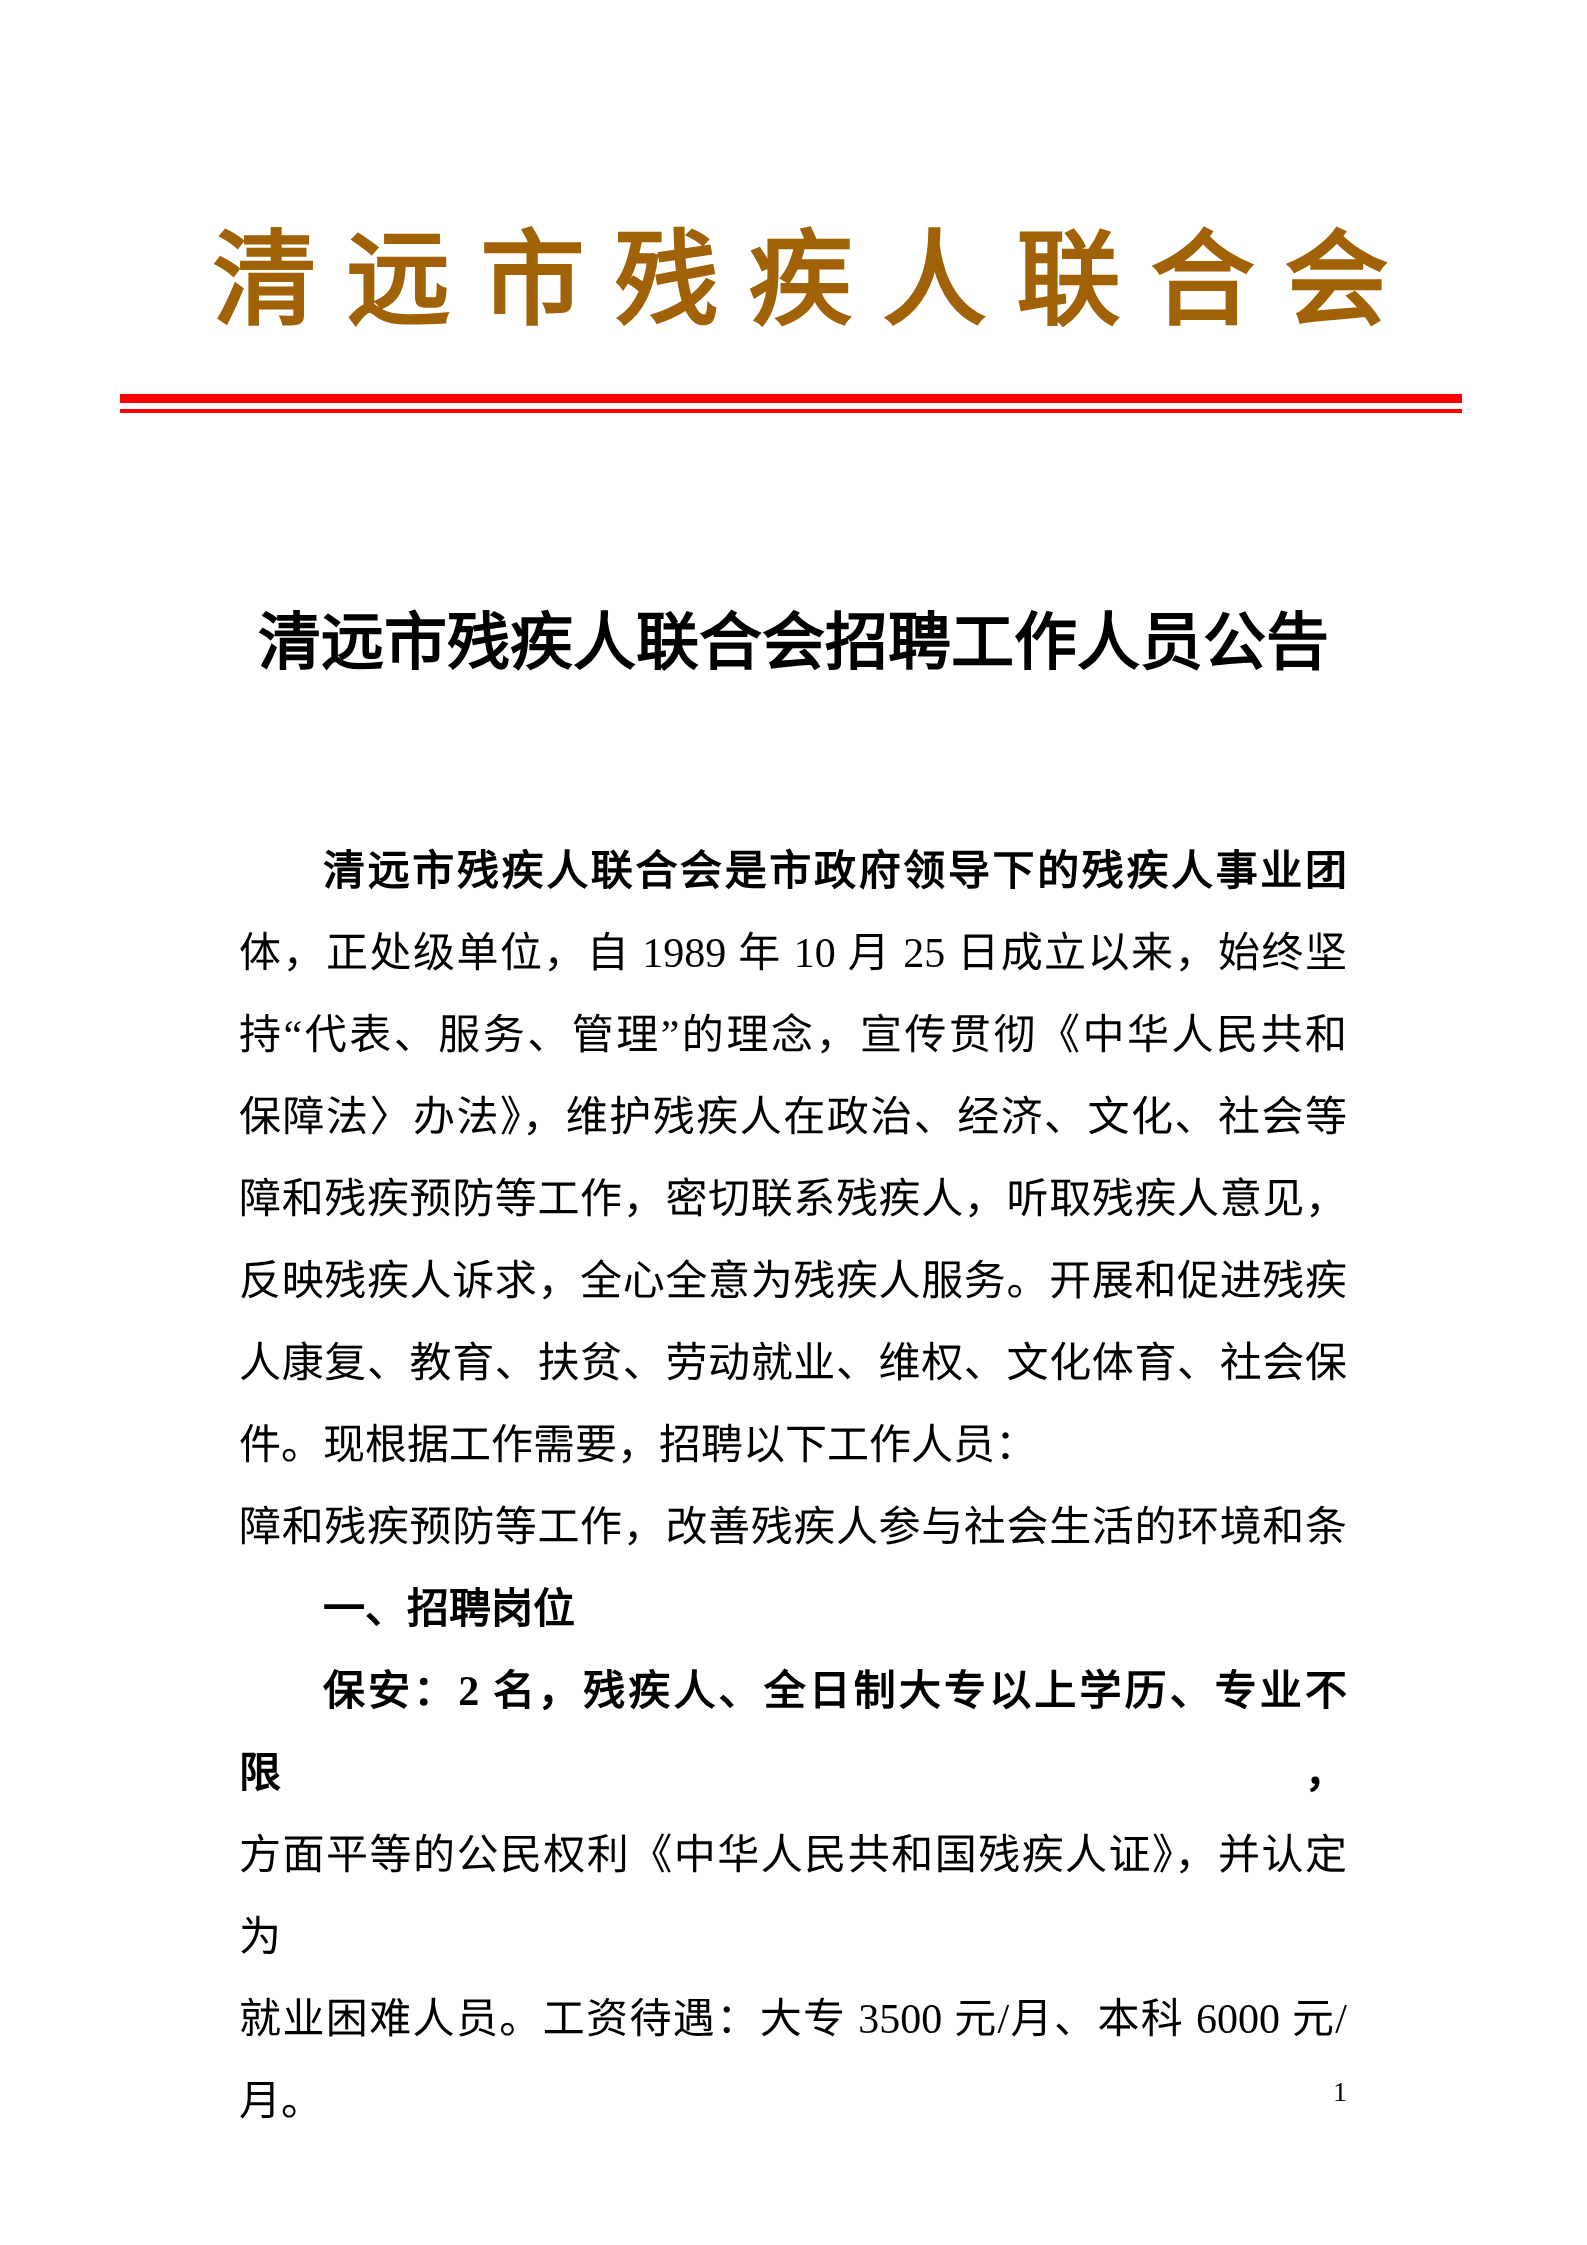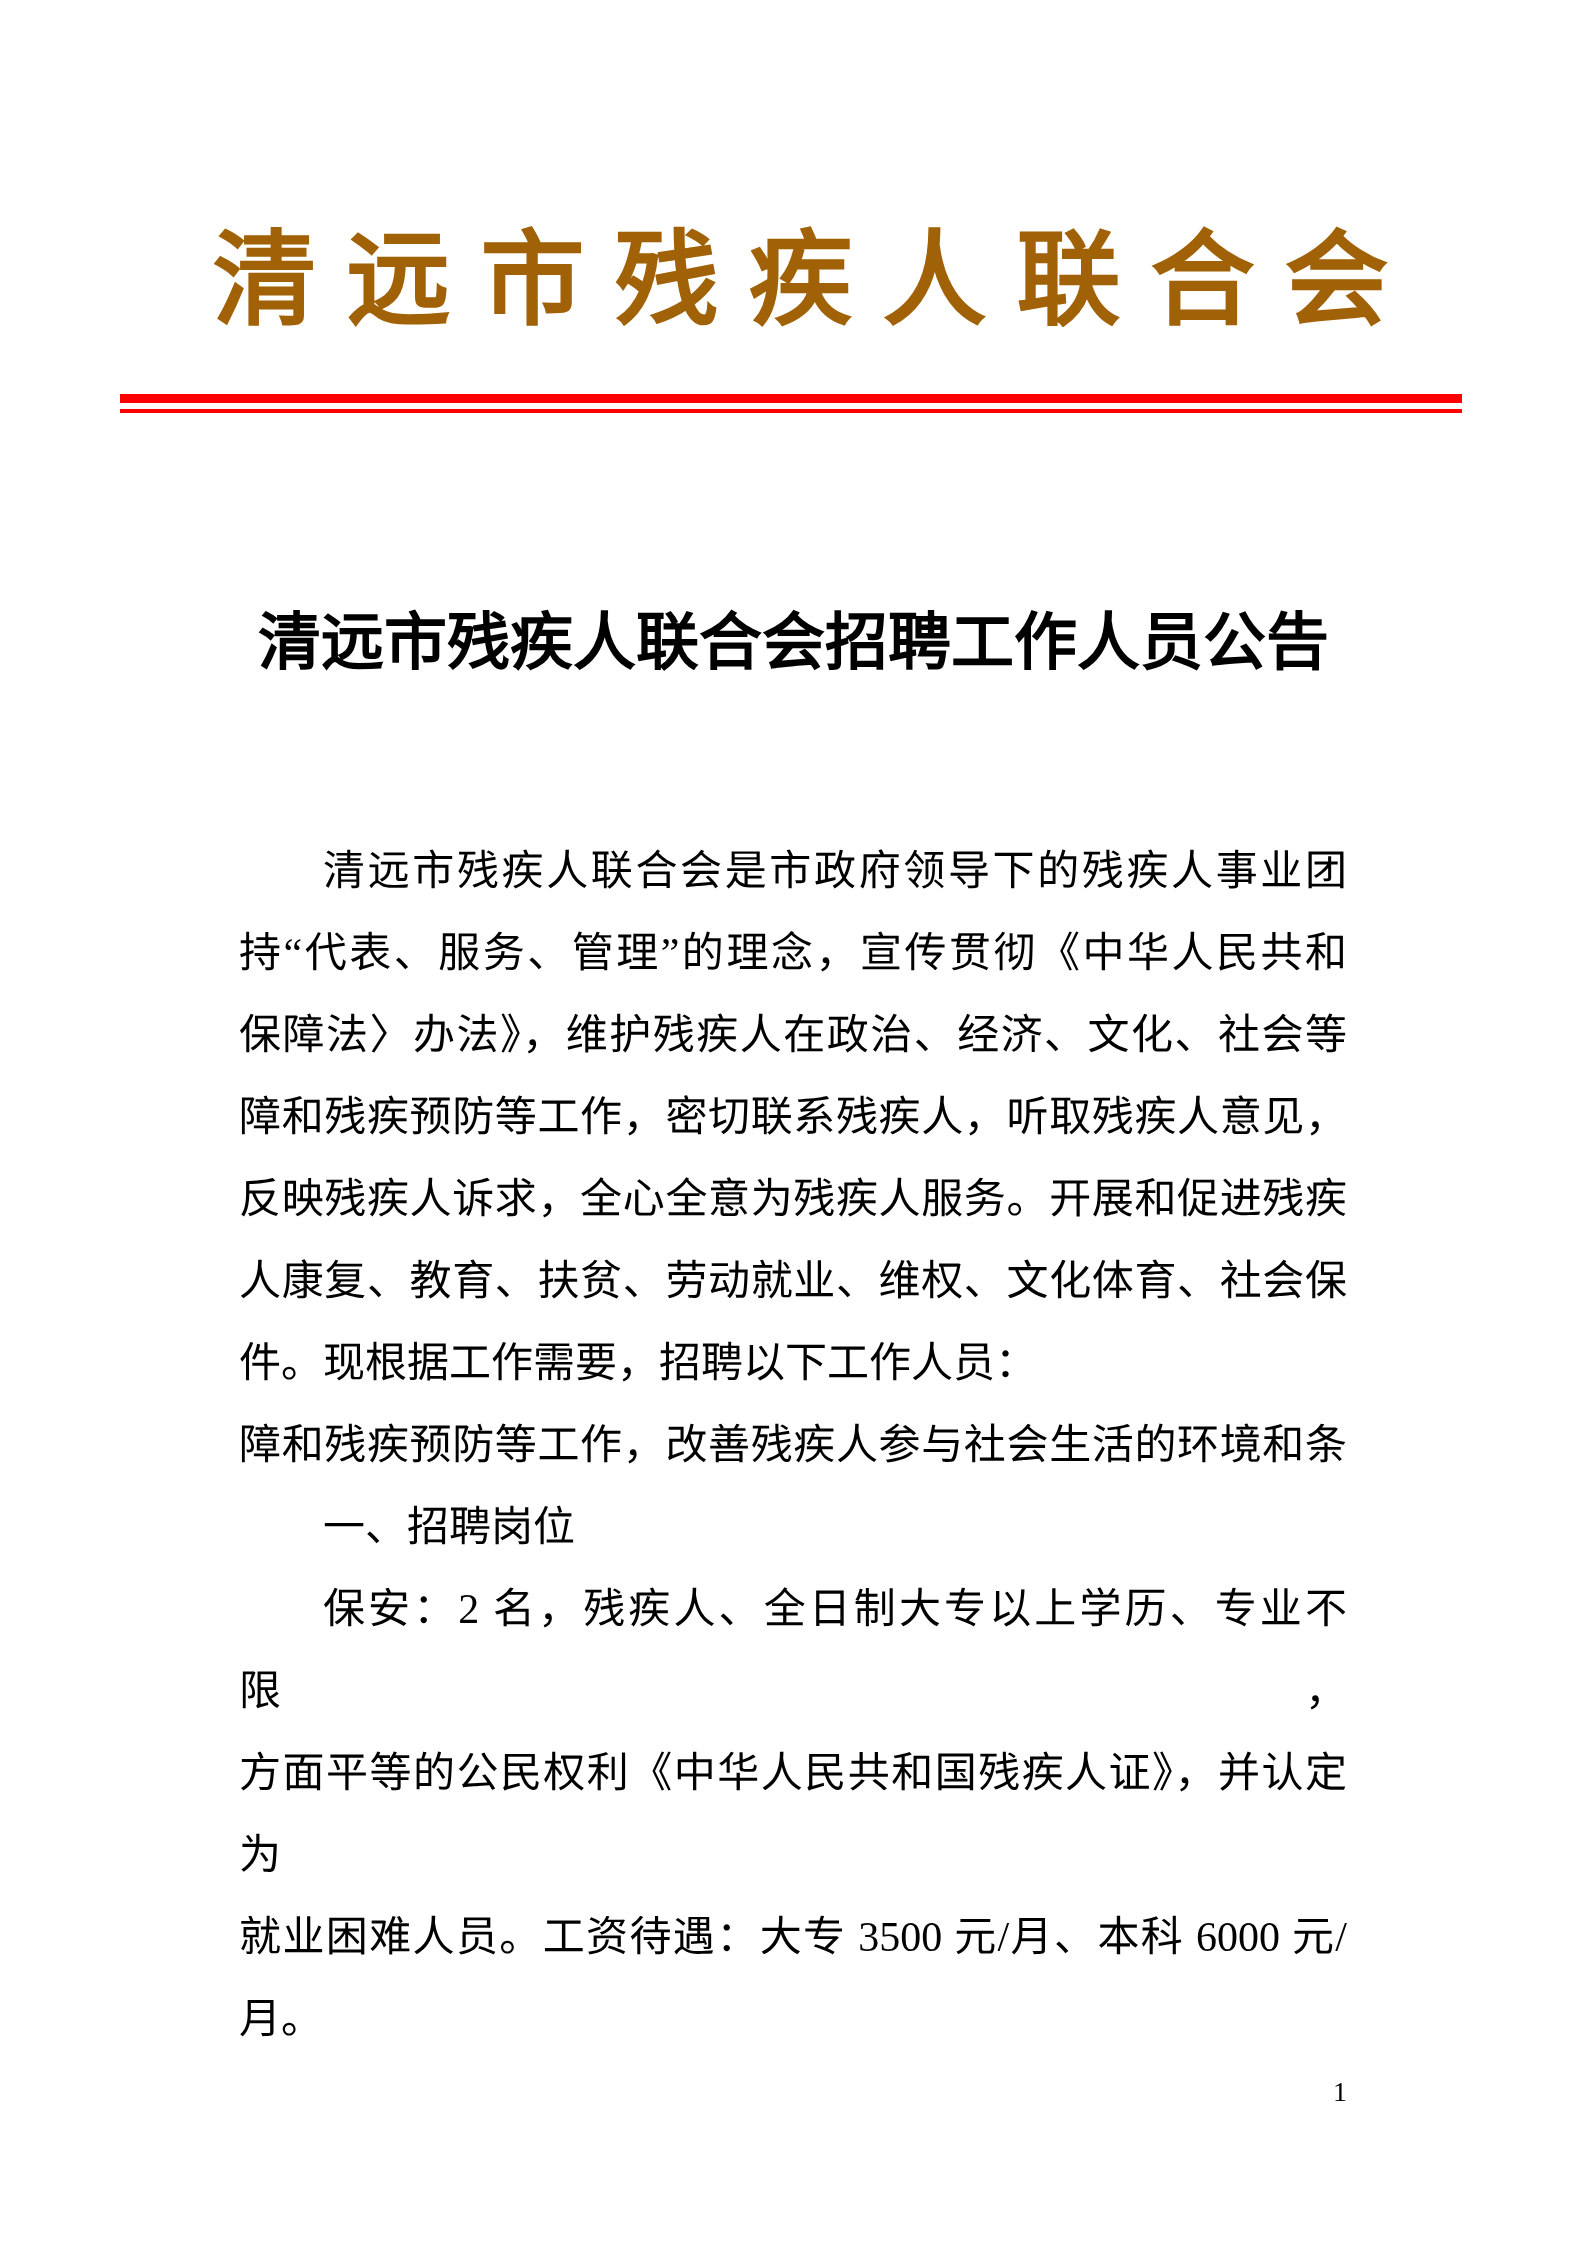--- a/index.html
+++ b/index.html
@@ -78,20 +78,21 @@
     text-align: justify;
   }
   .body-line {
     min-height: 82px;
   }
   .body-line.fill {
     text-align-last: justify;
   }
   .body-line.indent {
     text-indent: 84px; 
+    font-weight: bold;
   }
 
   
   .page-number {
     position: absolute;
     top: 2072px;
     left: 239px;
     width: 1108px;
     text-align: right;
     font-size: 28px;
@@ -105,20 +106,21 @@
 
   <div class="letterhead">清远市残疾人联合会</div>
 
   <div class="rule-thick"></div>
   <div class="rule-thin"></div>
 
   <div class="doc-title">清远市残疾人联合会招聘工作人员公告</div>
 
   <div class="doc-body">
     <div class="body-line indent fill">清远市残疾人联合会是市政府领导下的残疾人事业团</div>
+    <div class="body-line fill">体，正处级单位，自 1989 年 10 月 25 日成立以来，始终坚</div>
     <div class="body-line fill">持“代表、服务、管理”的理念，宣传贯彻《中华人民共和</div>
     <div class="body-line fill">保障法〉办法》，维护残疾人在政治、经济、文化、社会等</div>
     <div class="body-line fill">障和残疾预防等工作，密切联系残疾人，听取残疾人意见，</div>
     <div class="body-line fill">反映残疾人诉求，全心全意为残疾人服务。开展和促进残疾</div>
     <div class="body-line fill">人康复、教育、扶贫、劳动就业、维权、文化体育、社会保</div>
     <div class="body-line">件。现根据工作需要，招聘以下工作人员：</div>
     <div class="body-line fill">障和残疾预防等工作，改善残疾人参与社会生活的环境和条</div>
     <div class="body-line indent">一、招聘岗位</div>
     <div class="body-line indent fill">保安：2 名，残疾人、全日制大专以上学历、专业不限，</div>
     <div class="body-line fill">方面平等的公民权利《中华人民共和国残疾人证》，并认定为</div>

